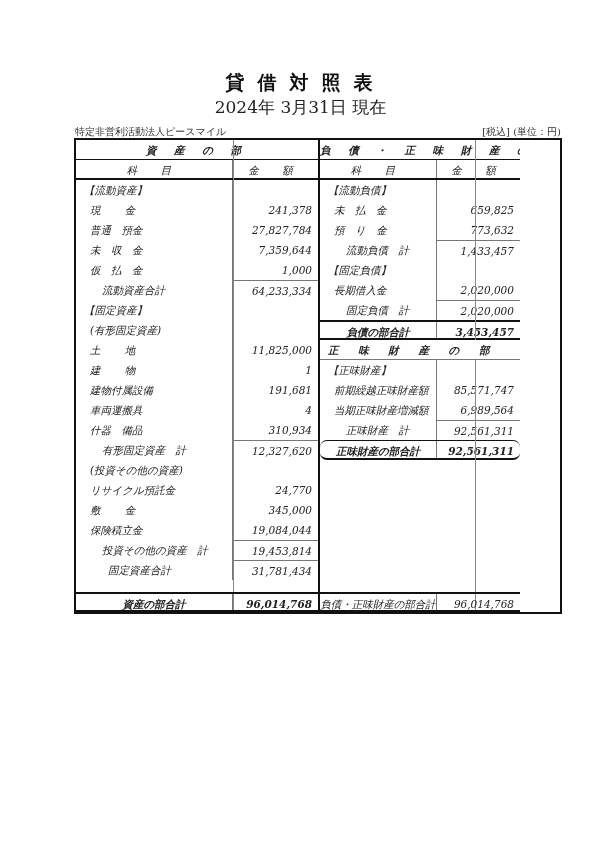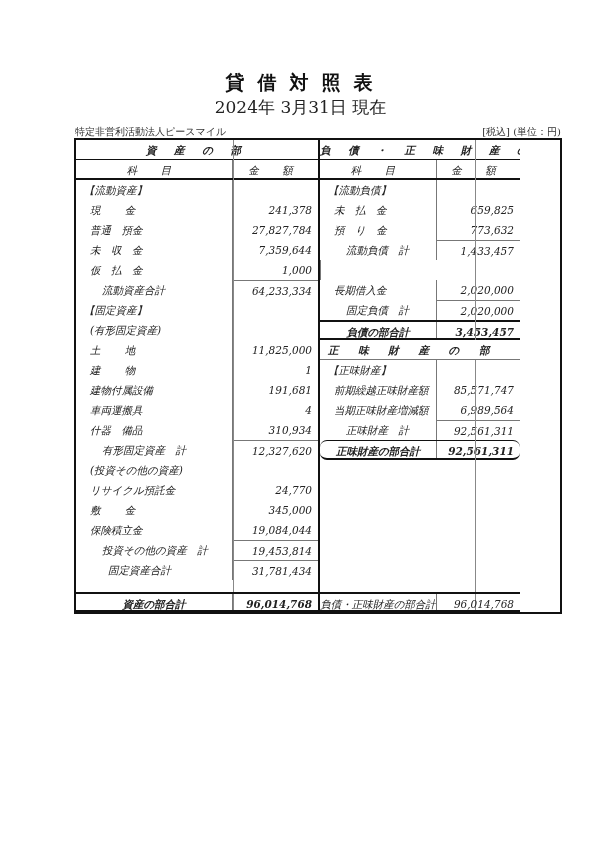--- a/index.html
+++ b/index.html
@@ -158,20 +158,21 @@
         </div>
         <div class="row">
           <span class="k ind1">預　り　金</span>
           <span class="v">773,632</span>
         </div>
         <div class="row">
           <span class="k ind2">流動負債　計</span>
           <span class="v line-top">1,433,457</span>
         </div>
         <div class="row">
+          <span class="k">【固定負債】</span>
           <span class="v"></span>
         </div>
         <div class="row">
           <span class="k ind1">長期借入金</span>
           <span class="v">2,020,000</span>
         </div>
         <div class="row">
           <span class="k ind2">固定負債　計</span>
           <span class="v line-top">2,020,000</span>
         </div>

